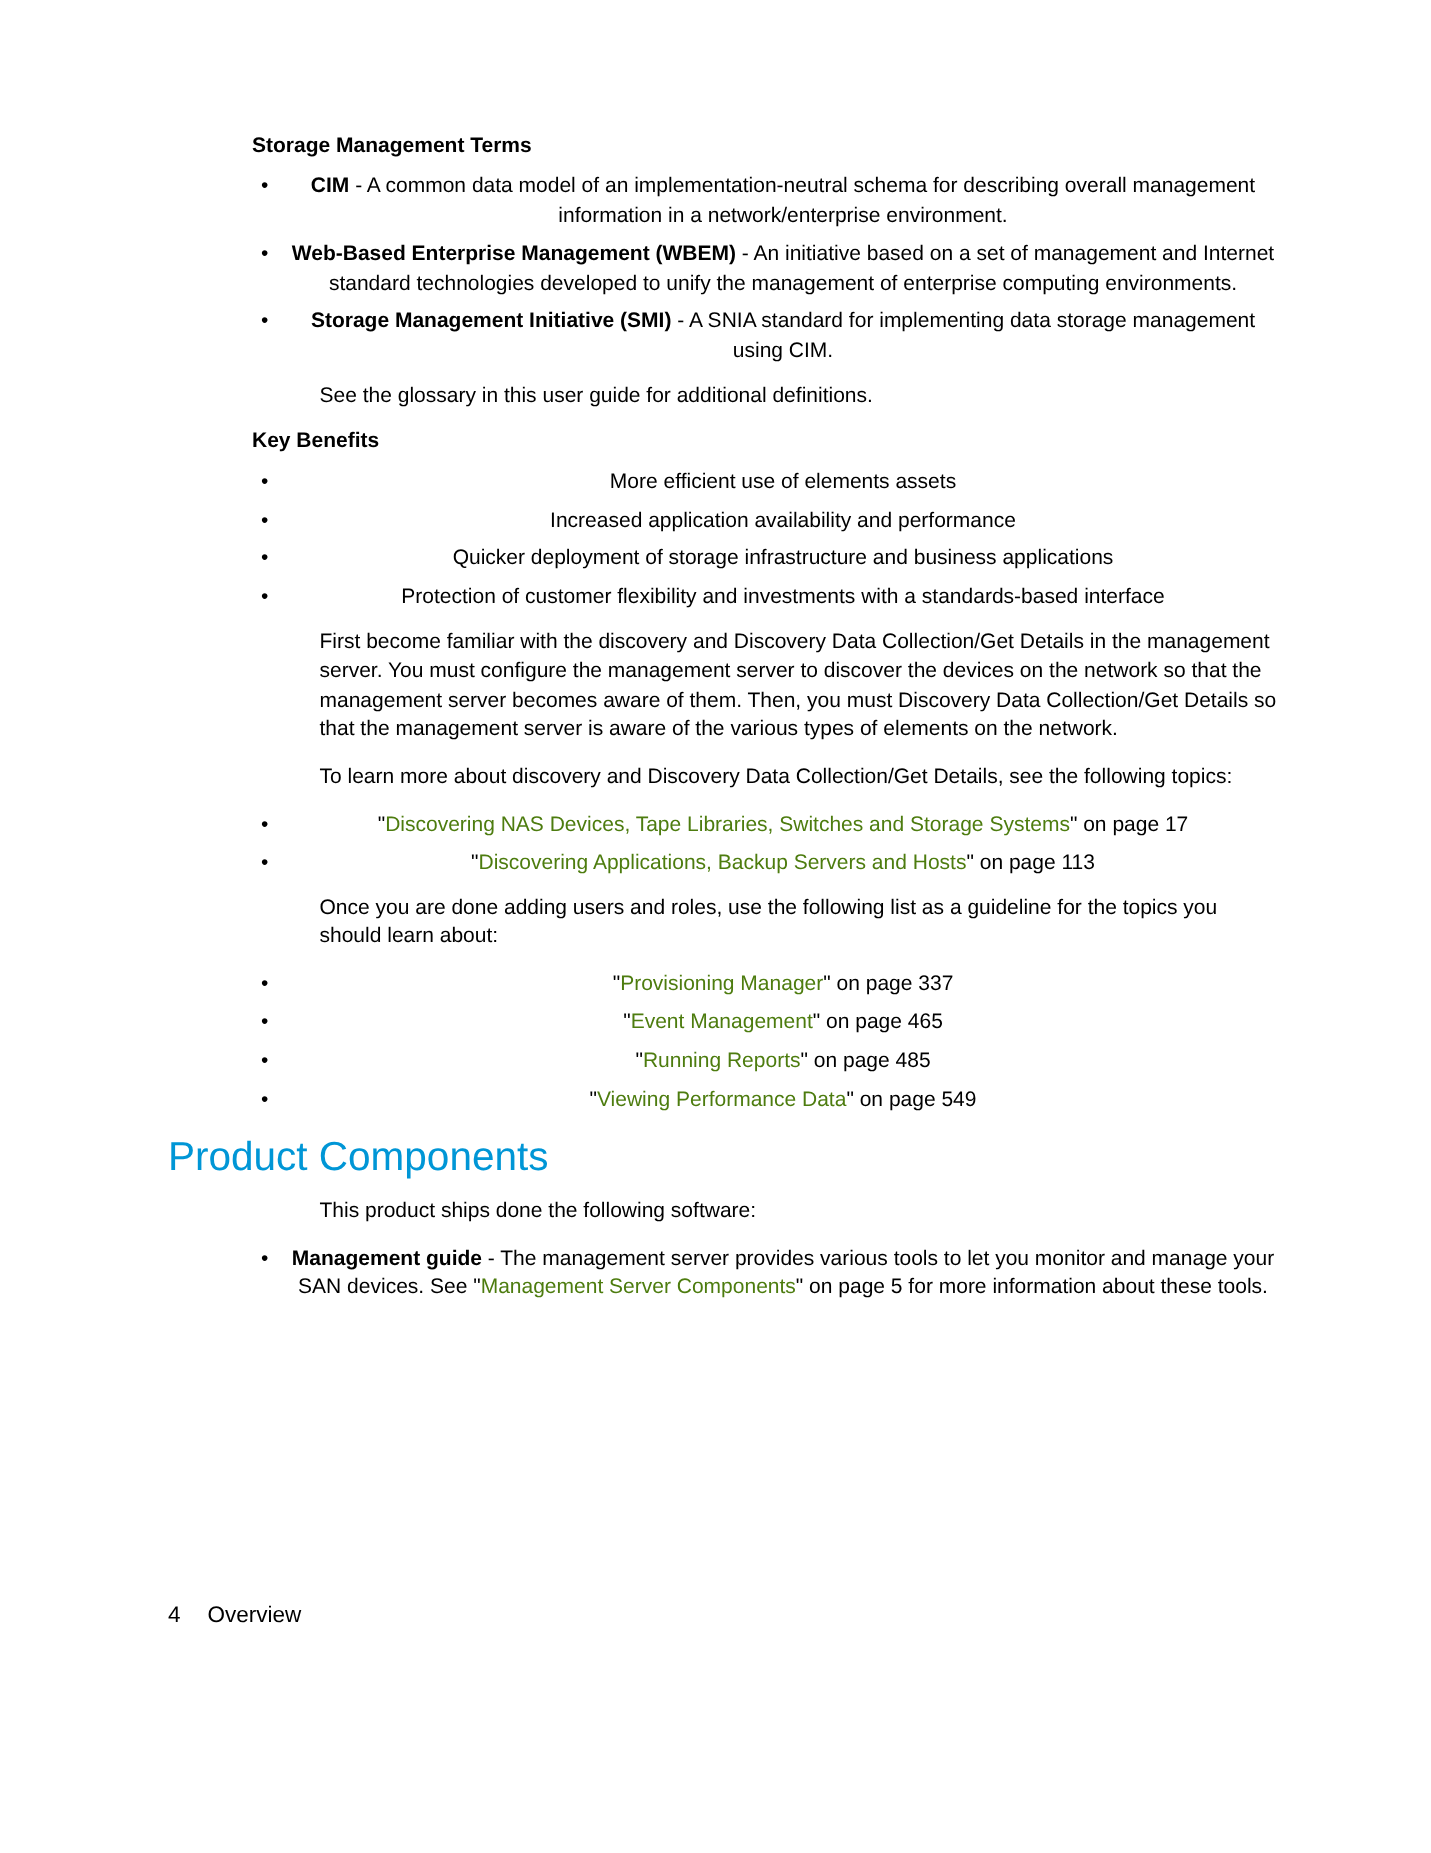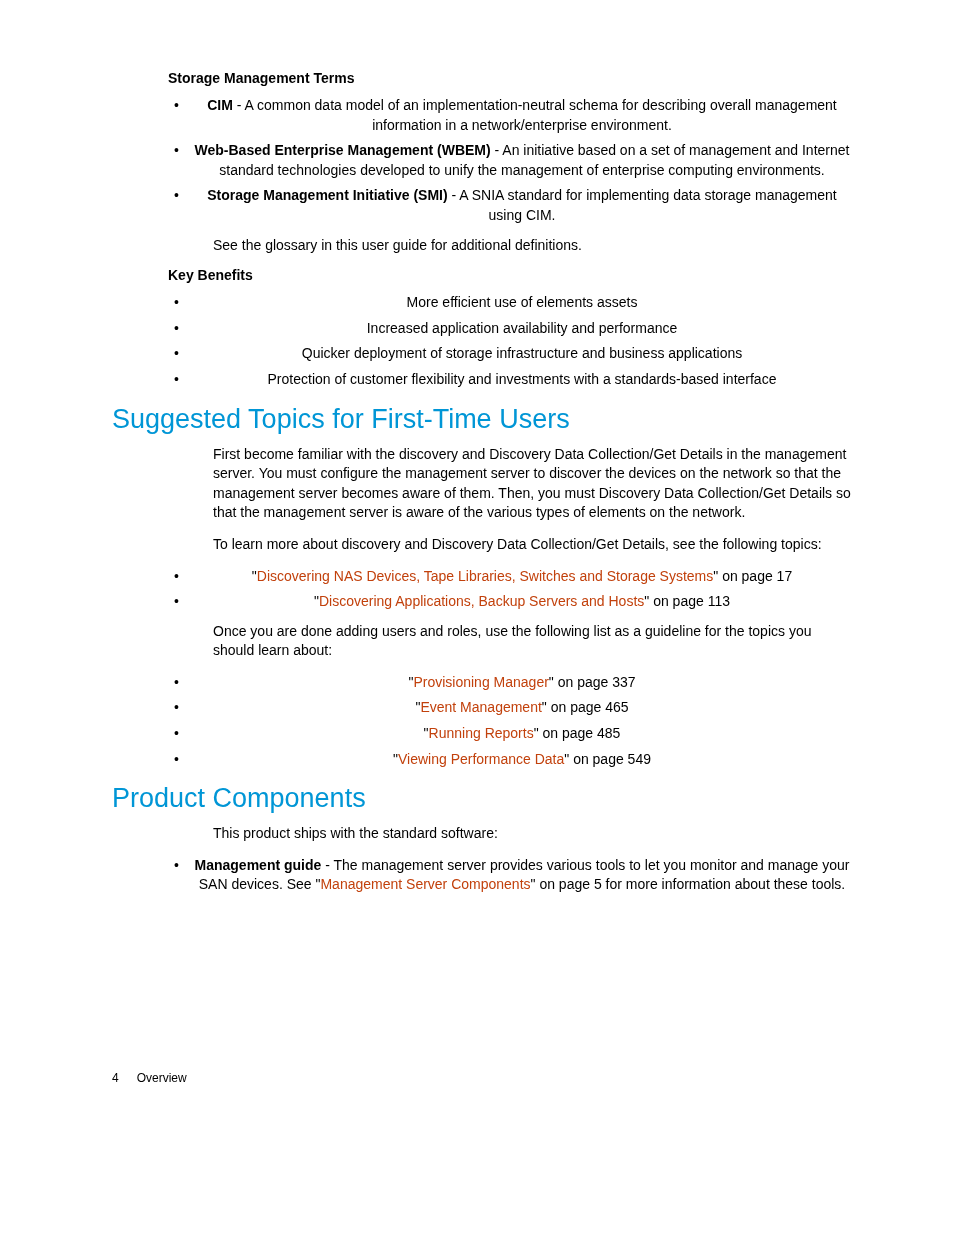--- a/index.html
+++ b/index.html
@@ -5,21 +5,21 @@
   * { box-sizing: border-box; margin: 0; padding: 0; }
   body {
     width: 954px;
     height: 1235px;
     background: #fff;
     font-family: Arial, Helvetica, sans-serif;
     color: #000;
     position: relative;
   }
   .page {
-    padding: 70px 100px 0 112px;
+    padding: 88px 100px 0 112px;
   }
   .indent {
     margin-left: 56px;
   }
   .subheading {
     font-weight: bold;
     font-size: 14px;
     margin-bottom: 10px;
   }
   ul.bullets {
@@ -48,28 +48,28 @@
     margin-left: 45px;
   }
   .section-title {
     font-family: "Segoe UI Light", "Helvetica Neue", Arial, sans-serif;
     font-weight: 300;
     font-size: 27px;
     color: #0096d6;
     margin: 14px 0 10px 0;
   }
   .link {
-    color: #c2410c;
+    color: #4d7c0f;
   }
   .bold { font-weight: bold; }
   .footer {
     position: absolute;
     left: 112px;
     bottom: 150px;
-    font-size: 12px;
+    font-size: 15px;
   }
   .footer .pnum { margin-right: 18px; }
 </style>
 </head>
 <body>
 
 <div class="page">
 
   <div class="indent">
     <div class="subheading">Storage Management Terms</div>
@@ -81,40 +81,39 @@
     <div class="body-text">See the glossary in this user guide for additional definitions.</div>
     <div class="subheading">Key Benefits</div>
     <ul class="bullets">
       <li>More efficient use of elements assets</li>
       <li>Increased application availability and performance</li>
       <li>Quicker deployment of storage infrastructure and business applications</li>
       <li>Protection of customer flexibility and investments with a standards-based interface</li>
     </ul>
   </div>
 
-  <div class="section-title">Suggested Topics for First-Time Users</div>
   <div class="indent">
     <div class="body-text">First become familiar with the discovery and Discovery Data Collection/Get Details in the management server. You must configure the management server to discover the devices on the network so that the management server becomes aware of them. Then, you must Discovery Data Collection/Get Details so that the management server is aware of the various types of elements on the network.</div>
     <div class="body-text">To learn more about discovery and Discovery Data Collection/Get Details, see the following topics:</div>
     <ul class="bullets">
       <li><span>"</span><span class="link">Discovering NAS Devices, Tape Libraries, Switches and Storage Systems</span><span>" on page 17</span></li>
       <li><span>"</span><span class="link">Discovering Applications, Backup Servers and Hosts</span><span>" on page 113</span></li>
     </ul>
     <div class="body-text">Once you are done adding users and roles, use the following list as a guideline for the topics you should learn about:</div>
     <ul class="bullets">
       <li><span>"</span><span class="link">Provisioning Manager</span><span>" on page 337</span></li>
       <li><span>"</span><span class="link">Event Management</span><span>" on page 465</span></li>
       <li><span>"</span><span class="link">Running Reports</span><span>" on page 485</span></li>
       <li><span>"</span><span class="link">Viewing Performance Data</span><span>" on page 549</span></li>
     </ul>
   </div>
 
   <div class="section-title">Product Components</div>
   <div class="indent">
-    <div class="body-text">This product ships with the standard software:</div>
+    <div class="body-text">This product ships done the following software:</div>
     <ul class="bullets">
       <li><span class="bold">Management guide</span><span> - The management server provides various tools to let you monitor and manage your SAN devices. See "</span><span class="link">Management Server Components</span><span>" on page 5 for more information about these tools.</span></li>
     </ul>
   </div>
 
 </div>
 
 <div class="footer">
   <span class="pnum">4</span><span>Overview</span>
 </div>

